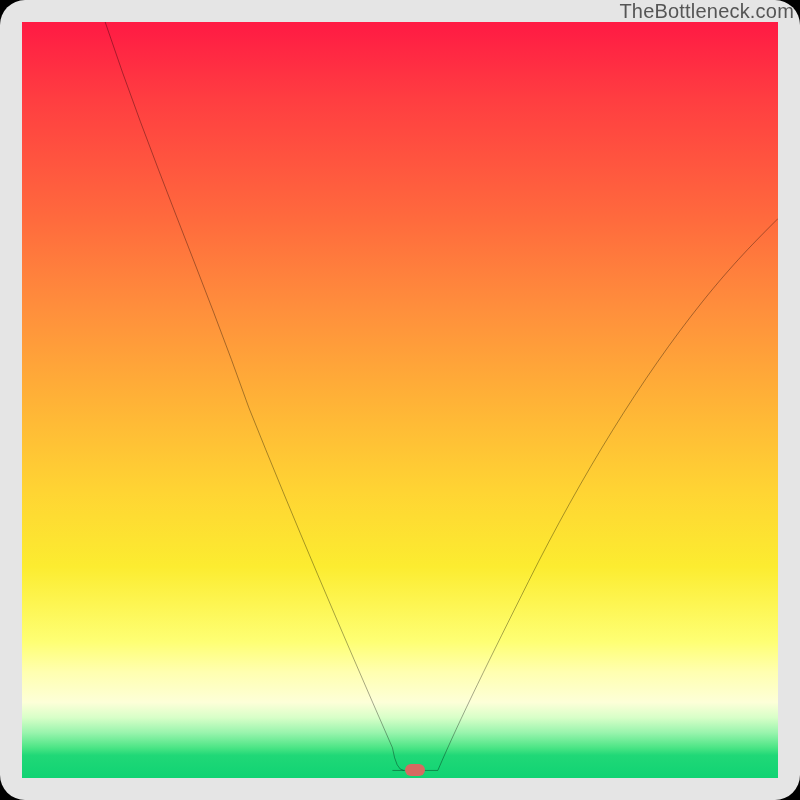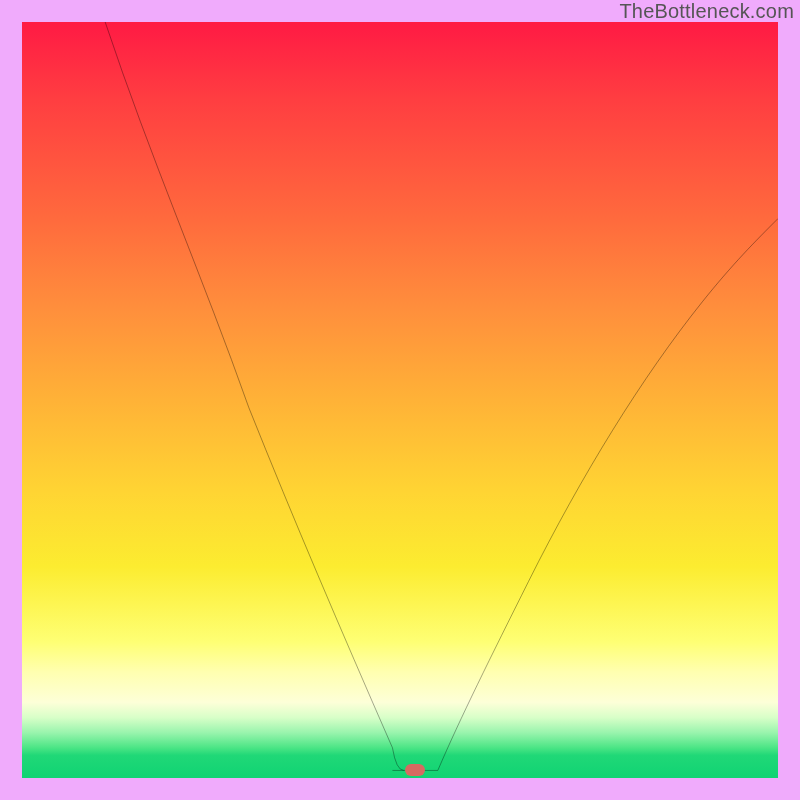--- a/index.html
+++ b/index.html
@@ -8,21 +8,22 @@
     width: 800px;
     height: 800px;
     background: #000;
     font-family: Arial, Helvetica, sans-serif;
     overflow: hidden;
   }
   .frame {
     position: absolute;
     left: 0; top: 0;
     width: 800px; height: 800px;
-    background: #f0abfc;
+    background: #e5e5e5;
+    border-radius: 25px;
   }
   .plot-area {
     position: absolute;
     left: 22px;
     top: 22px;
     width: 756px;
     height: 756px;
     overflow: hidden;
   }
   .gradient {

